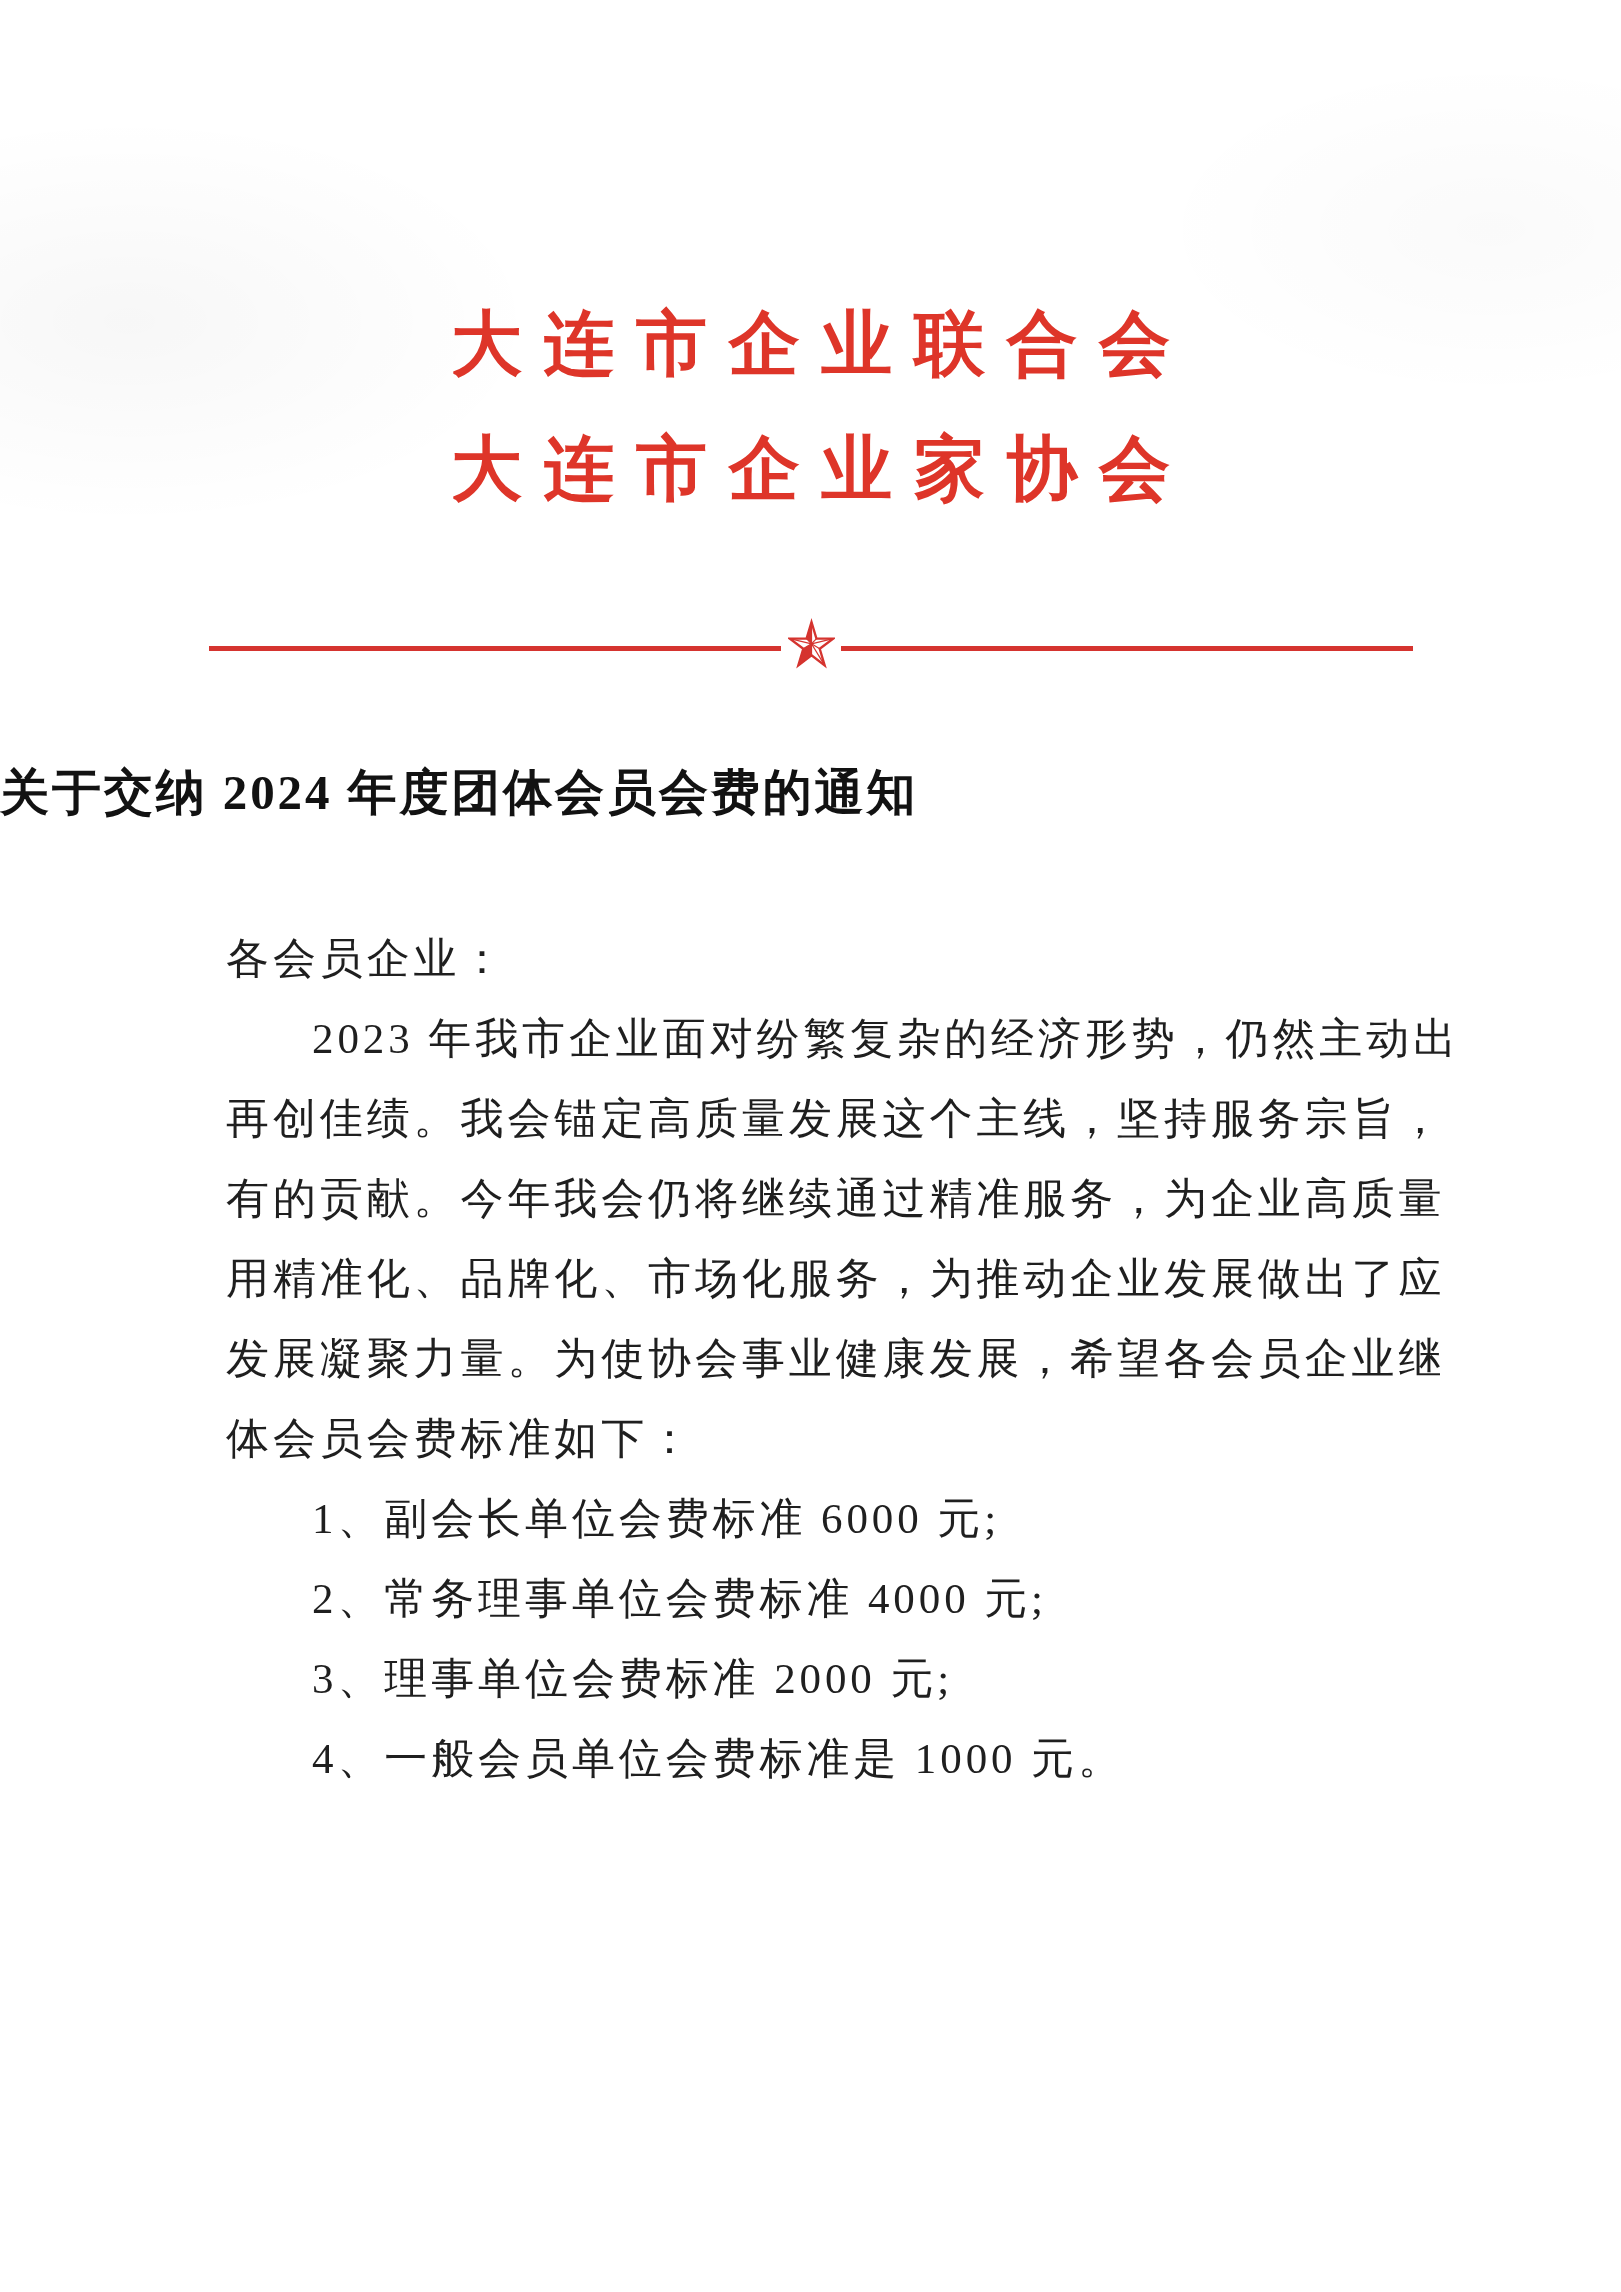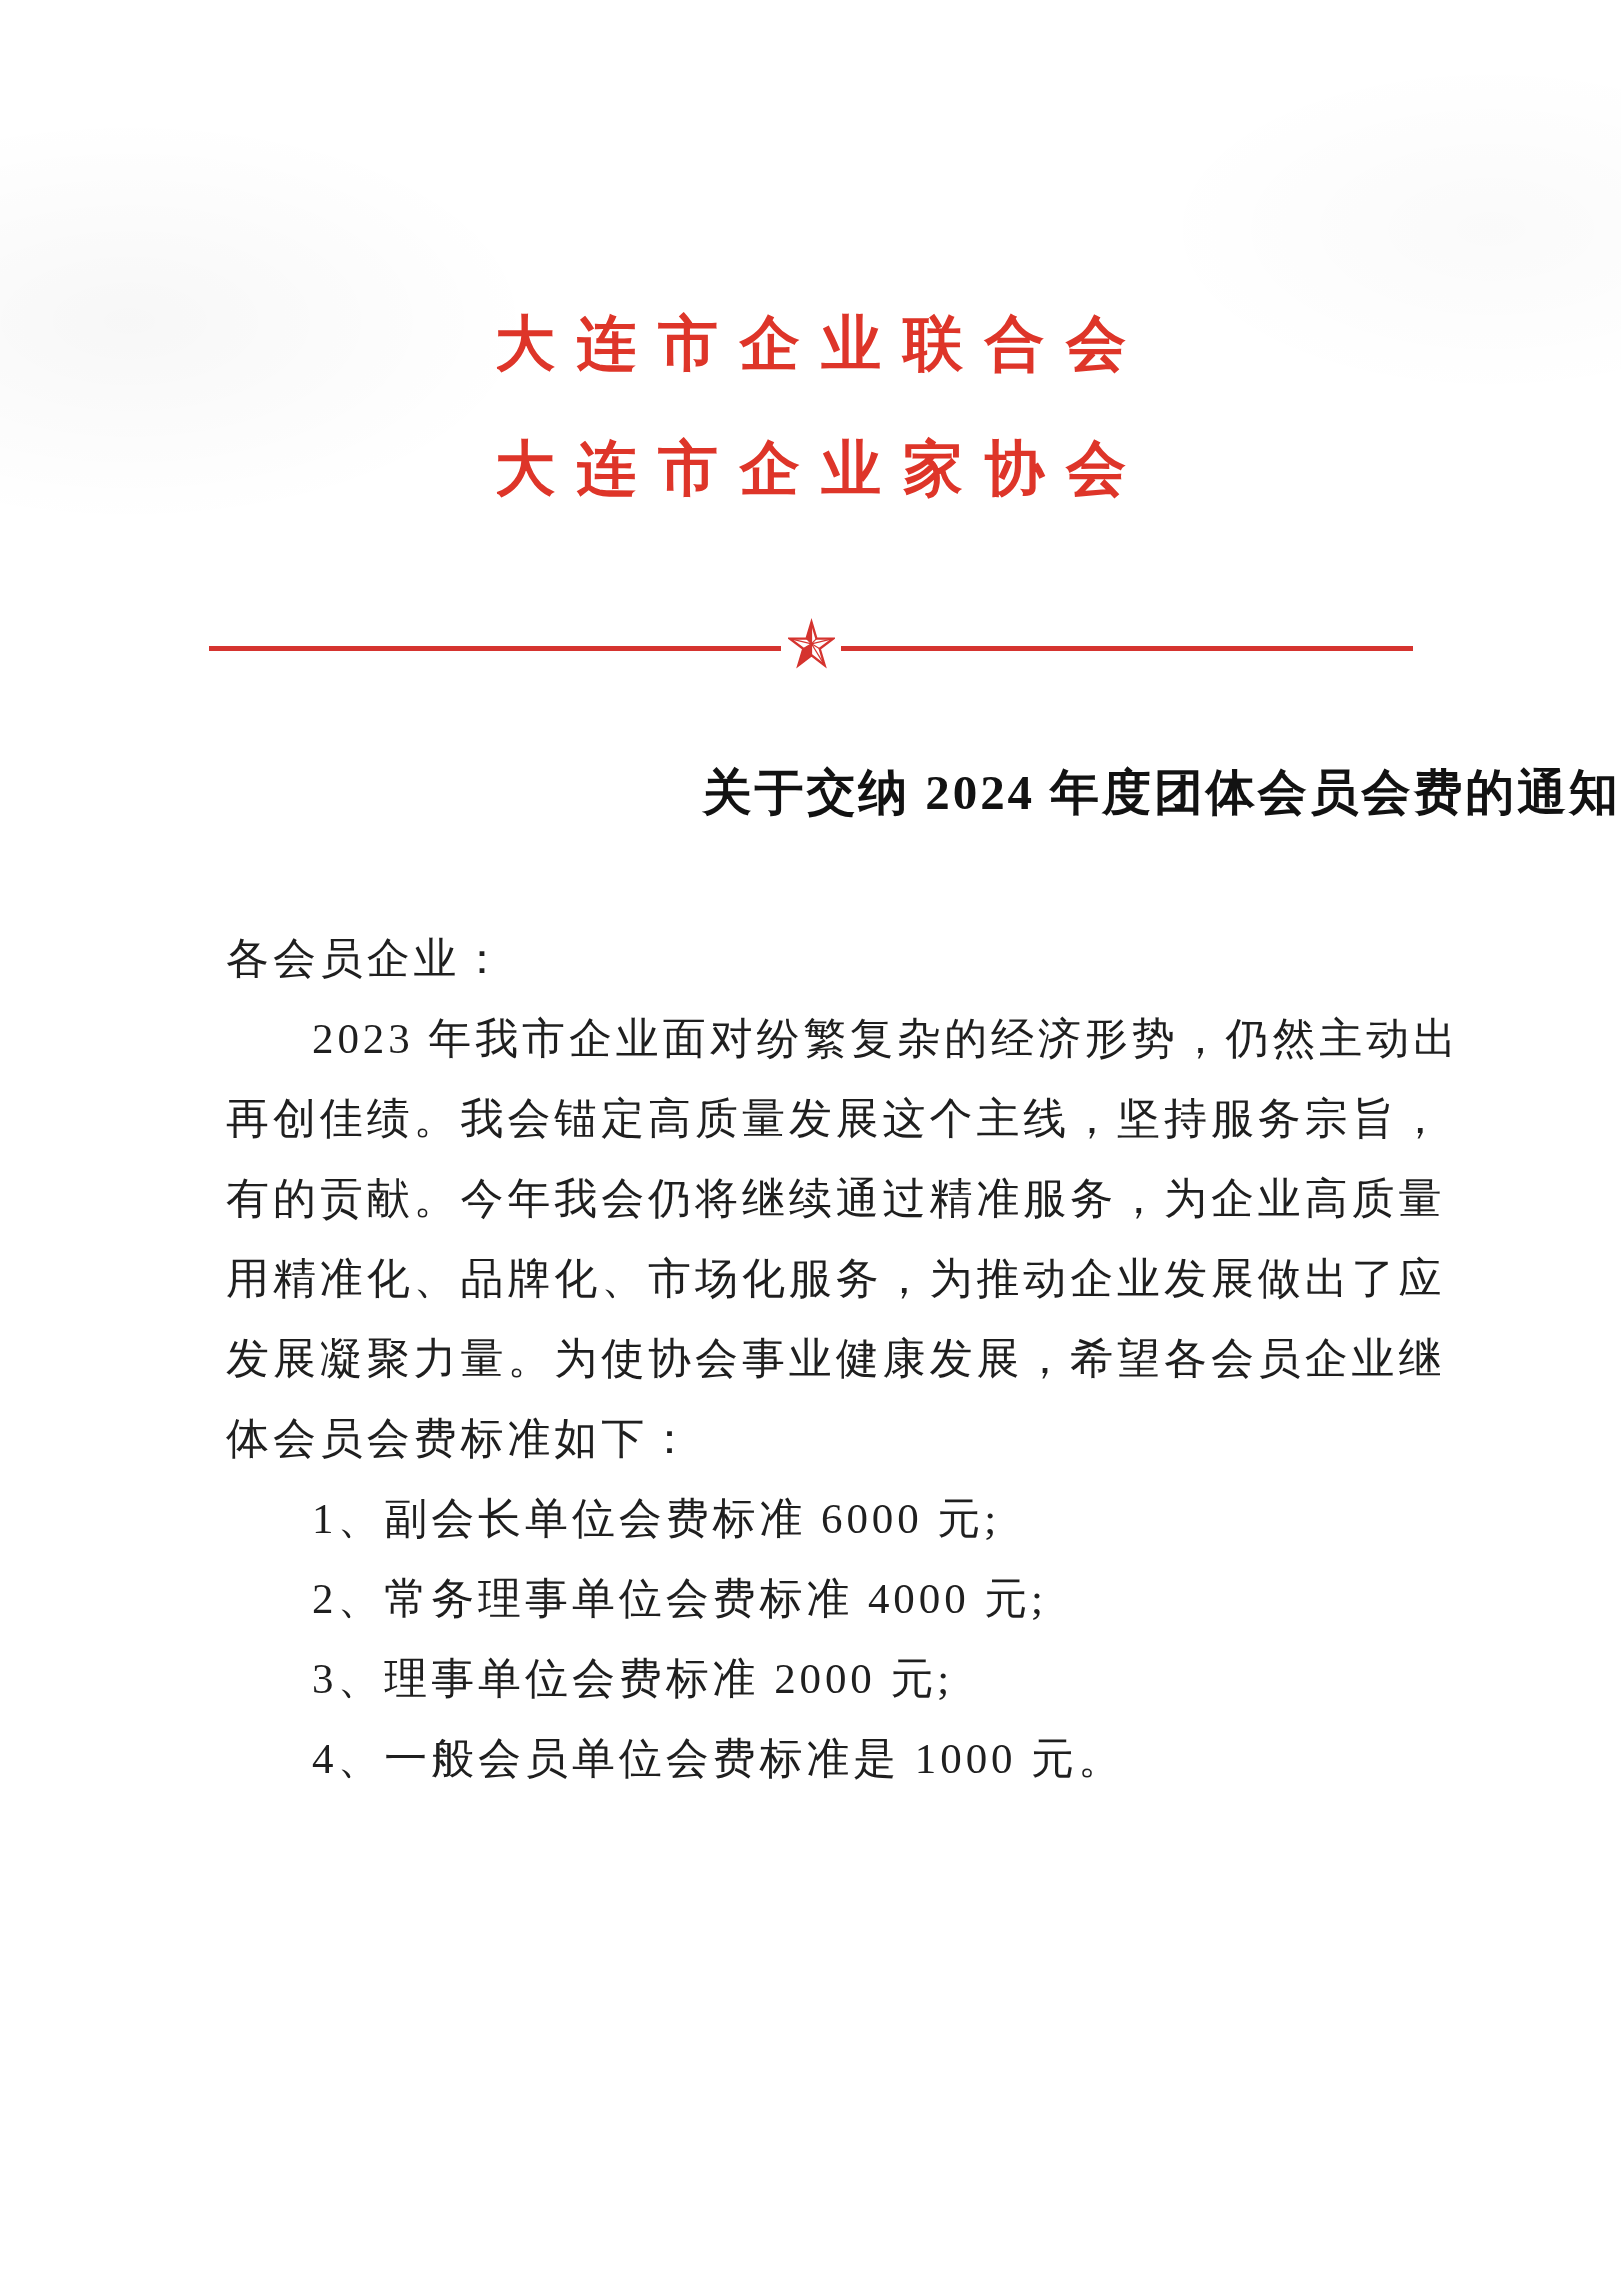--- a/index.html
+++ b/index.html
@@ -30,21 +30,21 @@
   .letterhead {
     position: absolute;
     top: 282px;
     left: 0;
     width: 100%;
     text-align: center;
     color: var(--letterhead-red, #de3529);
     font-weight: bold;
   }
   .lh-line {
-    font-size: 60px;
+    font-size: 71px;
     line-height: 125px;
     letter-spacing: 21.6px;
     text-indent: 21.6px; 
     white-space: nowrap;
   }
   .divider {
     position: absolute;
     top: 612px;
     left: 209px;
     width: 1204px;
@@ -64,21 +64,21 @@
     flex: 0 0 auto;
   }
   .star path, .star line, .star polygon {
     stroke: var(--rule-red, #d5342f);
   }
   .title {
     position: absolute;
     top: 763px;
     left: 0;
     width: 100%;
-    text-align: right;
+    text-align: left;
     font-size: 49px;
     line-height: 59px;
     font-weight: bold;
     color: #121212;
     letter-spacing: 2.9px;
     white-space: nowrap;
   }
   .body-text {
     position: absolute;
     top: 919px;

